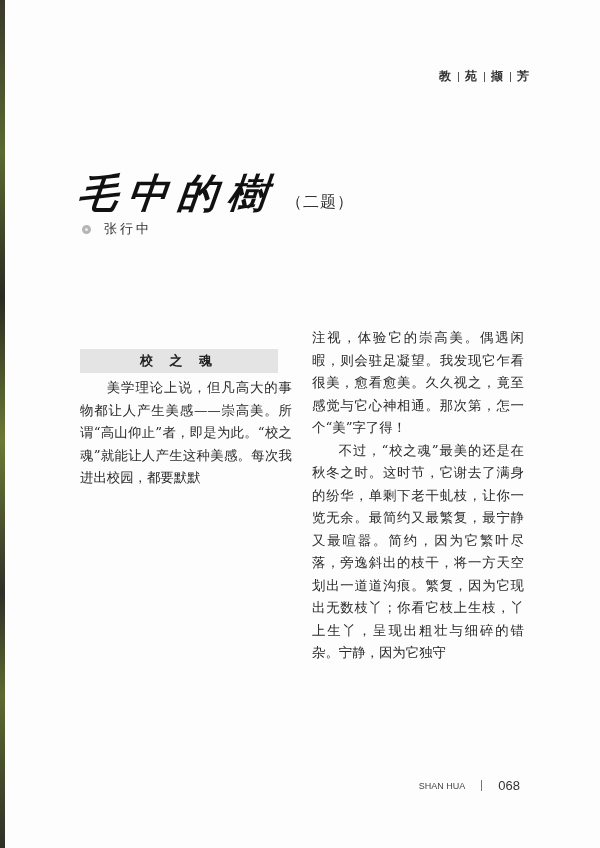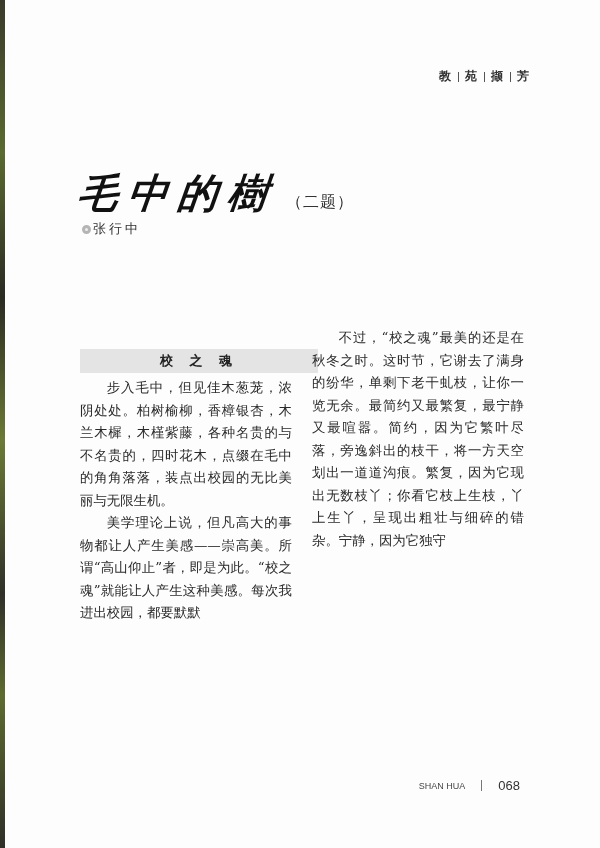--- a/index.html
+++ b/index.html
@@ -20,28 +20,28 @@
       display: flex; align-items: center; gap: 6px;
     }
     .column-tag .sep { display: inline-block; width: 1px; height: 10px; background: #555; }
     .title-wrap { position: absolute; left: 78px; top: 166px; display: flex; align-items: baseline; }
     .title {
       font-family: "DejaVu Serif", serif; font-size: 40px; font-weight: bold;
       letter-spacing: 10px; color: #111; font-style: italic;
       transform: skewX(-6deg);
     }
     .subtitle { font-size: 16px; color: #333; margin-left: 8px; letter-spacing: 1px; }
-    .author-line { position: absolute; left: 82px; top: 220px; display: flex; align-items: center; gap: 2px; }
+    .author-line { position: absolute; left: 82px; top: 220px; display: flex; align-items: center; gap: 13px; }
     .ring-icon {
       width: 9px; height: 9px; border-radius: 50%;
       border: 3px solid #b5b5b5; box-sizing: border-box; background: #eee;
     }
     .author { font-family: "DejaVu Sans", "Liberation Sans", sans-serif; font-size: 13px; color: #333; letter-spacing: 3px; }
     .section-bar {
-      position: absolute; left: 80px; top: 349px; width: 238px; height: 24px;
+      position: absolute; left: 80px; top: 349px; width: 198px; height: 24px;
       background: #e4e4e4; display: flex; align-items: center; justify-content: center;
     }
     .section-title {
       font-family: "DejaVu Sans", "Liberation Sans", sans-serif;
       font-size: 13px; font-weight: bold; color: #222; letter-spacing: 6px;
     }
     .col { position: absolute; width: 212px; font-size: 13.4px; line-height: 22.5px; text-align: justify; }
     .col p { margin: 0; text-indent: 2em; }
     .col p.cont { text-indent: 0; }
     .col-left { left: 80px; top: 377px; }
@@ -76,25 +76,25 @@
 <div class="author-line">
   <span class="ring-icon"></span>
   <span class="author">张行中</span>
 </div>
 
 <div class="section-bar">
   <span class="section-title">校 之 魂</span>
 </div>
 
 <div class="col col-left">
-  <p>步入毛中，但见佳木葱茏，浓阴处处。柏树榆柳，香樟银杏，木兰木樨，木槿紫藤，各种名贵的与不名贵的，四时花木，点缀在毛中的角角落落，装点出校园的无比美丽与无限生机。</p>
   <p>美学理论上说，但凡高大的事物都让人产生美感——崇高美。所谓“高山仰止”者，即是为此。“校之魂”就能让人产生这种美感。每次我进出校园，都要默默</p>
 </div>
 
 <div class="col col-right">
+  <p class="cont">注视，体验它的崇高美。偶遇闲暇，则会驻足凝望。我发现它乍看很美，愈看愈美。久久视之，竟至感觉与它心神相通。那次第，怎一个“美”字了得！</p>
   <p>不过，“校之魂”最美的还是在秋冬之时。这时节，它谢去了满身的纷华，单剩下老干虬枝，让你一览无余。最简约又最繁复，最宁静又最喧嚣。简约，因为它繁叶尽落，旁逸斜出的枝干，将一方天空划出一道道沟痕。繁复，因为它现出无数枝丫；你看它枝上生枝，丫上生丫，呈现出粗壮与细碎的错杂。宁静，因为它独守</p>
 </div>
 
 <div class="footer">
   <span class="mag">SHAN HUA</span>
   <span class="sep"></span>
   <span class="page">068</span>
 </div>
 
 </body></html>

